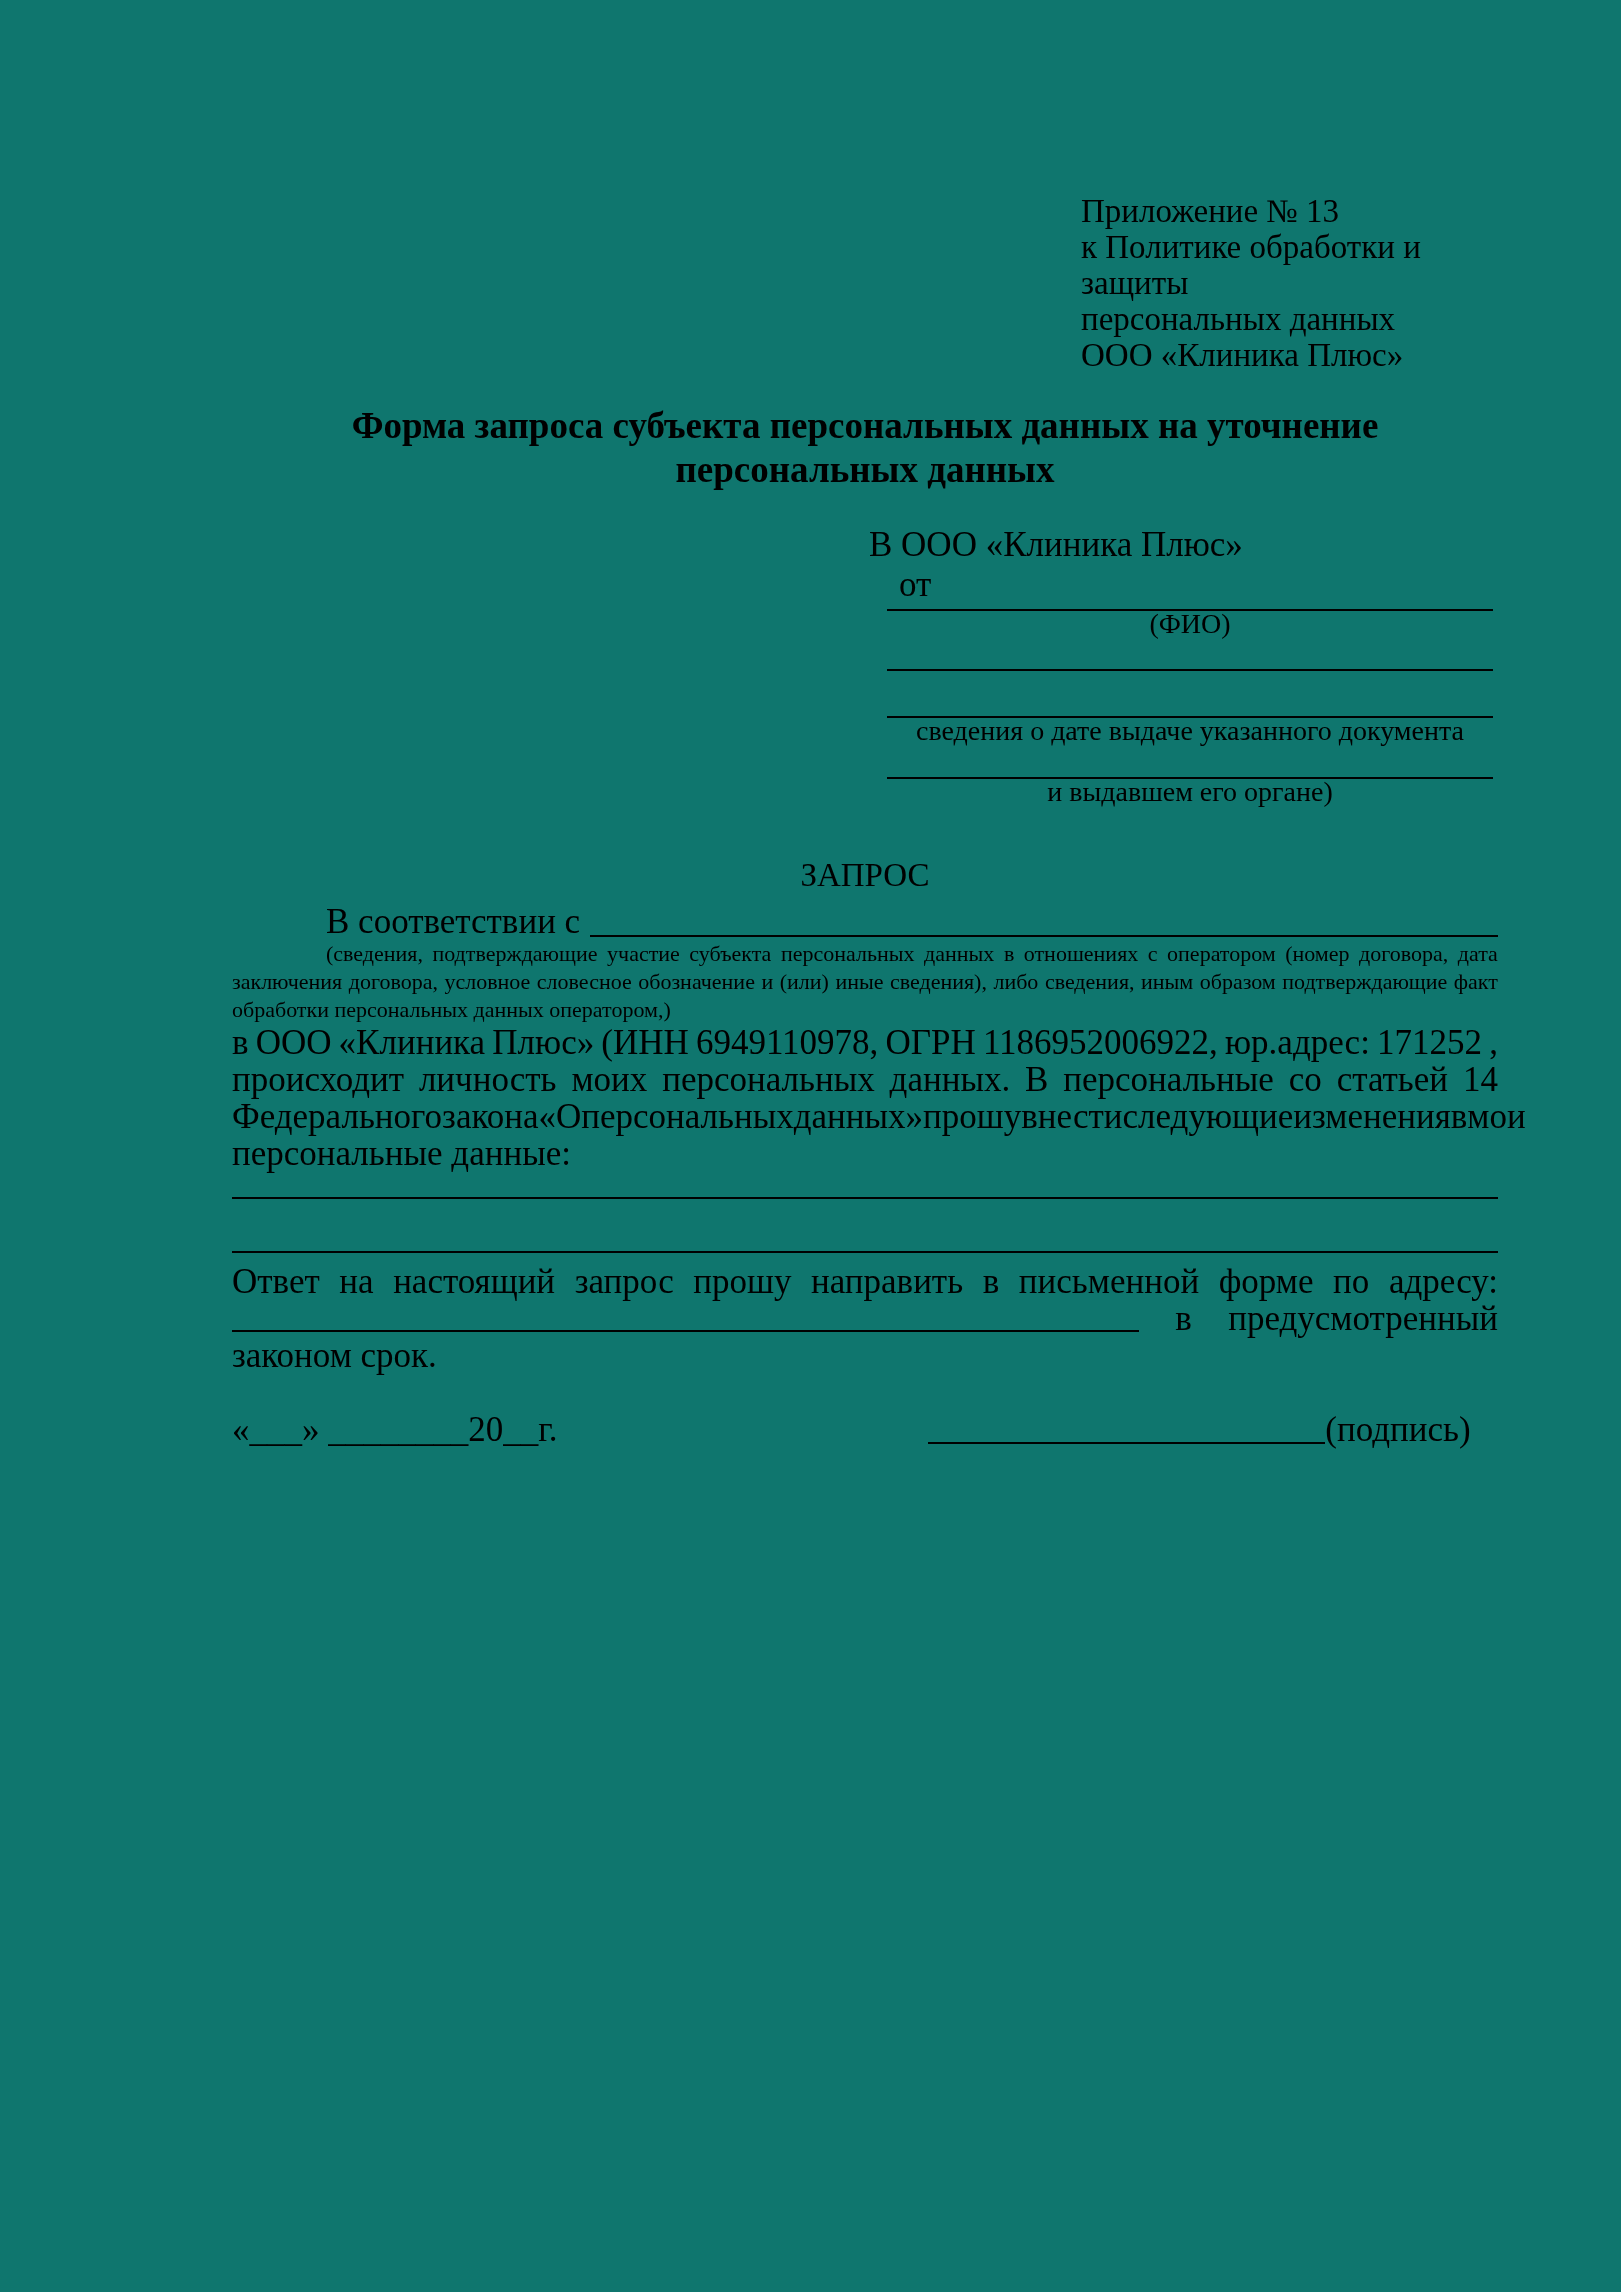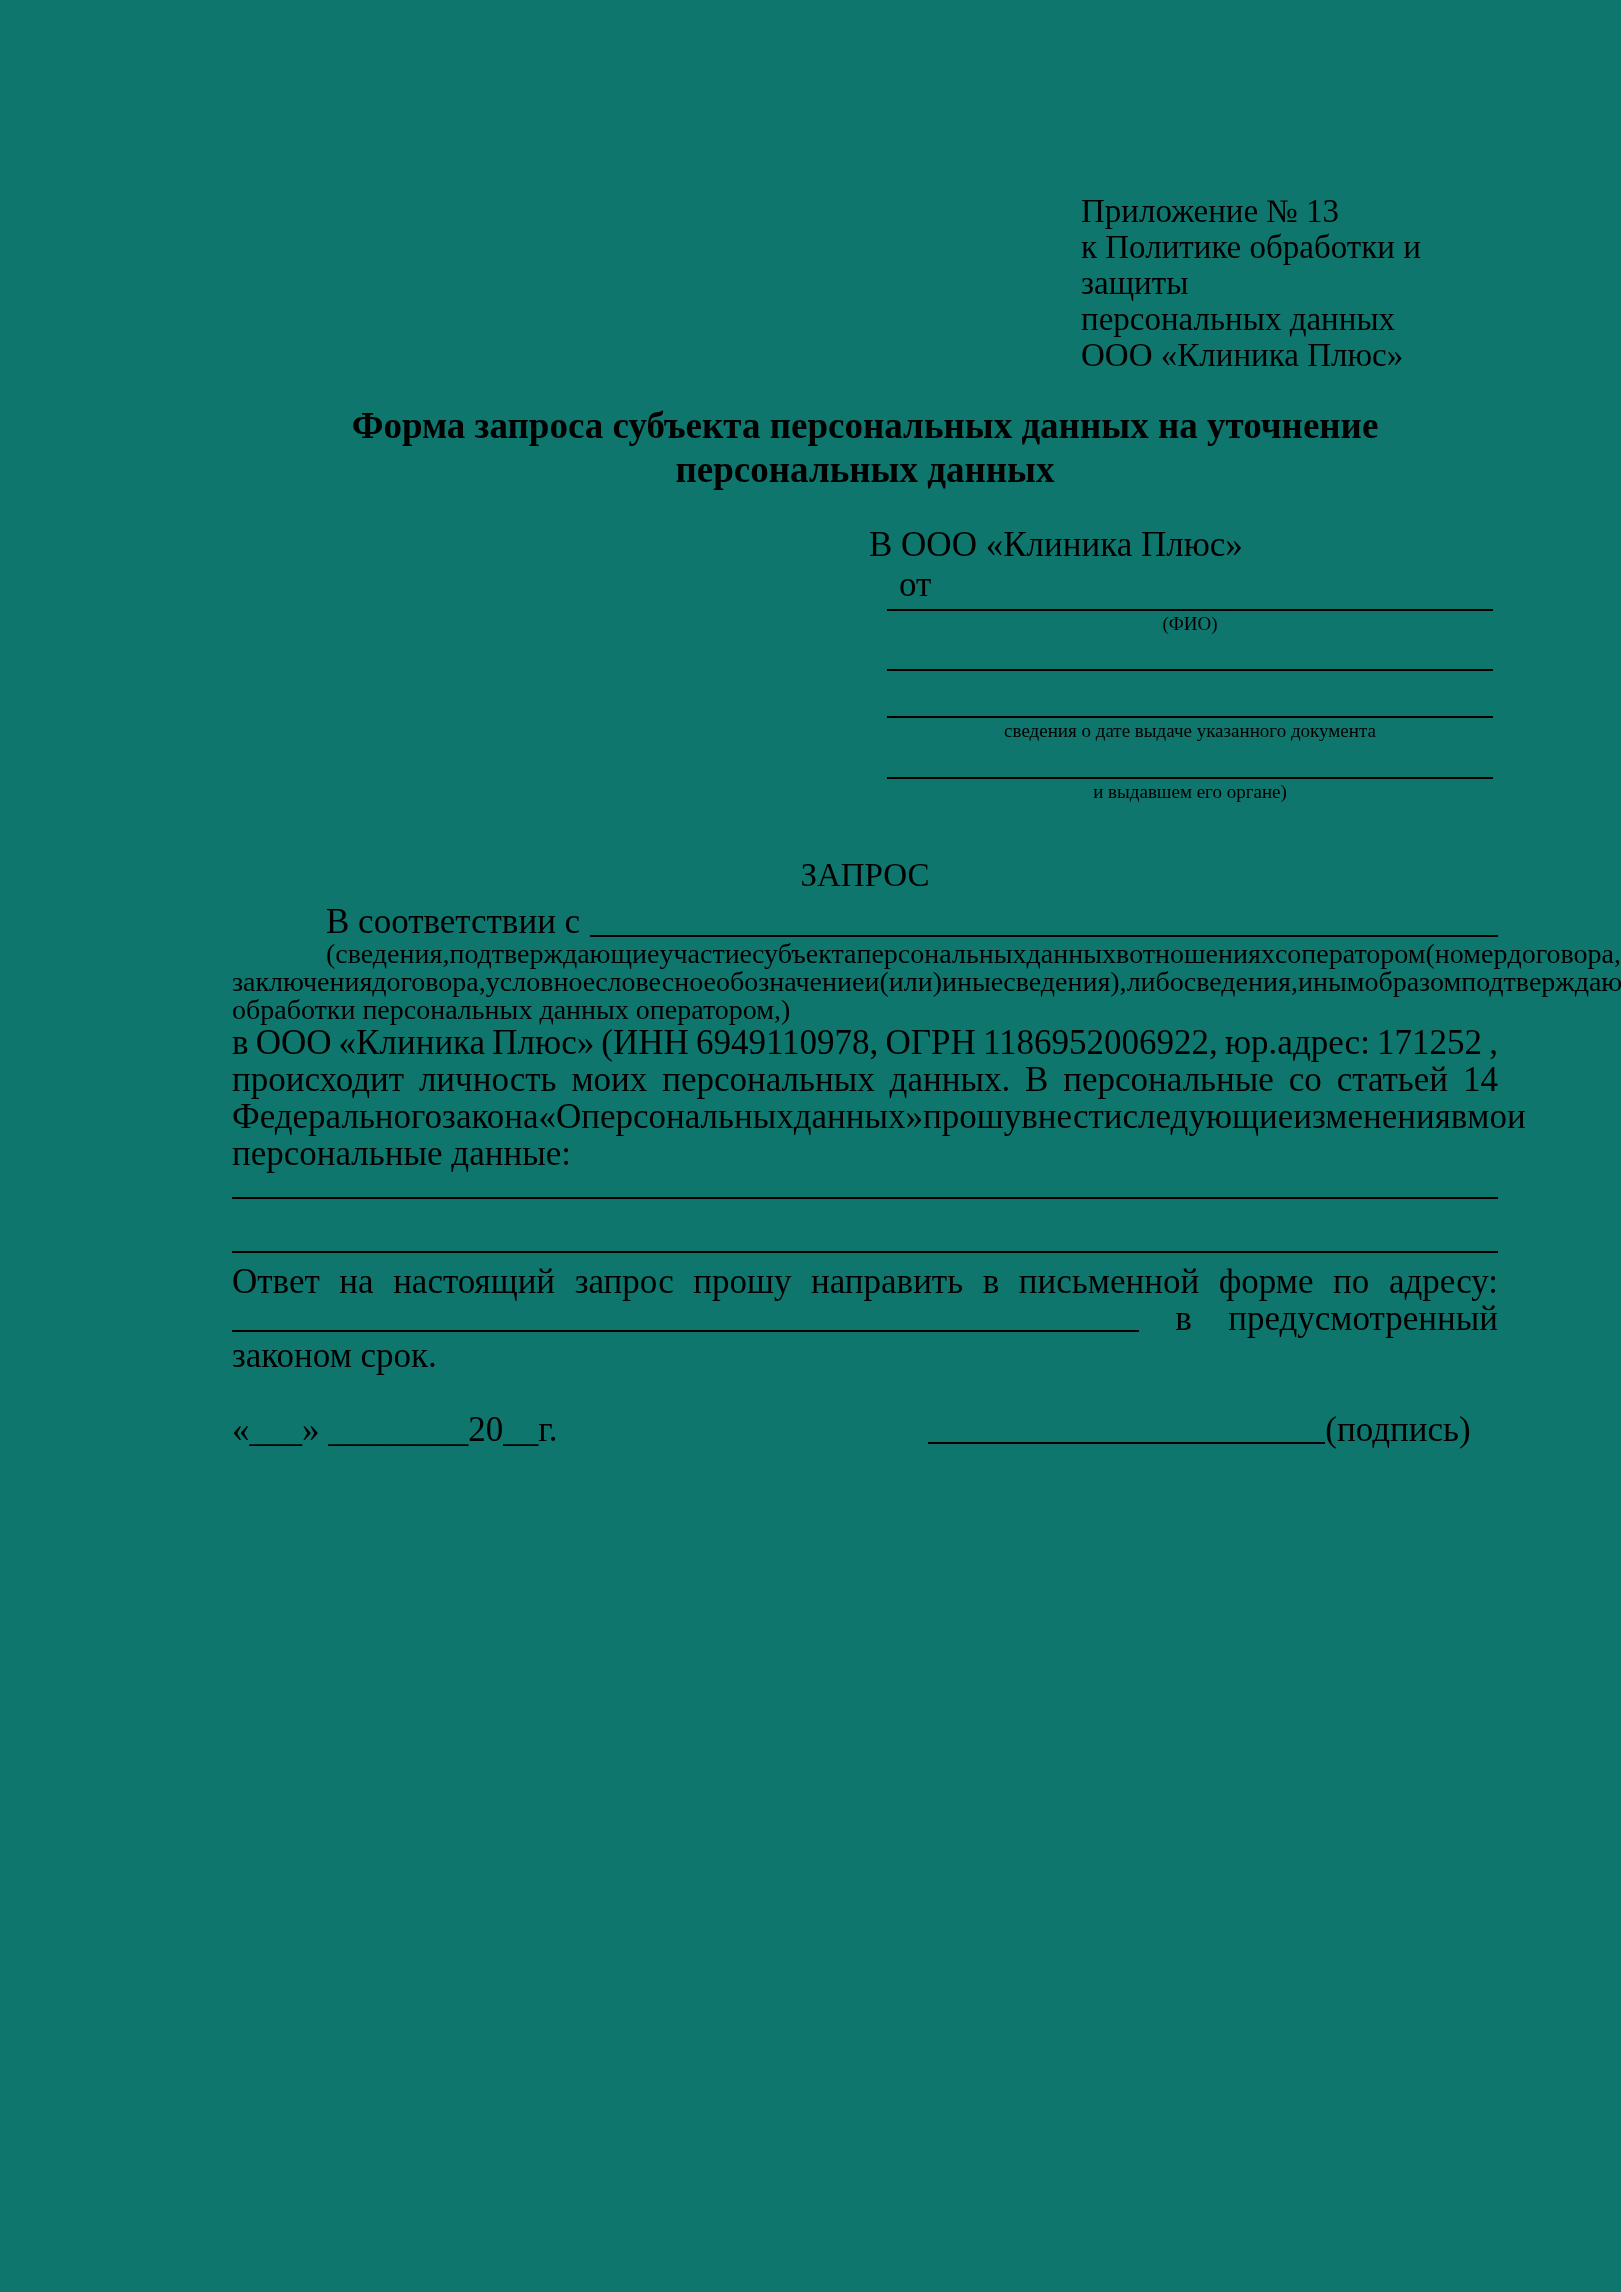--- a/index.html
+++ b/index.html
@@ -21,32 +21,32 @@
 
   
   .addr{margin-left:637px;margin-top:32px;}
   .addr-to{line-height:42px;}
   .addr-from{margin-left:30px;line-height:37px;}
 
   
   .fill{margin-left:655px;width:606px;}
   .fill-line{border-bottom:2.9px solid #000;}
   .fl1{height:5.9px}.fl2{height:33px}.fl3{height:45px}.fl4{height:33px}
-  .fill-cap{margin-left:655px;width:606px;text-align:center;font-size:19px;line-height:25.5px;}
+  .fill-cap{margin-left:655px;width:606px;text-align:center;font-size:28px;line-height:25.5px;}
 
   
   .req-head{margin-top:52px;text-align:center;font-size:33px;line-height:39px;}
 
   
   .intro{display:flex;margin-top:7.8px;}
   .intro-label{padding-left:94px;white-space:nowrap;}
   .intro-blank{flex:1;border-bottom:2.9px solid #000;margin-left:9.8px;margin-bottom:2.9px;}
 
   
-  .fn{font-size:28px;line-height:28px;}
+  .fn{font-size:22px;line-height:28px;}
   .ind{padding-left:94px;}
 
   
   .jline{display:flex;justify-content:space-between;white-space:nowrap;}
 
   
   .rule{border-bottom:2.9px solid #000;height:0;}
   .rule1{margin-top:24.5px;}
   .rule2{margin-top:52px;}
 

